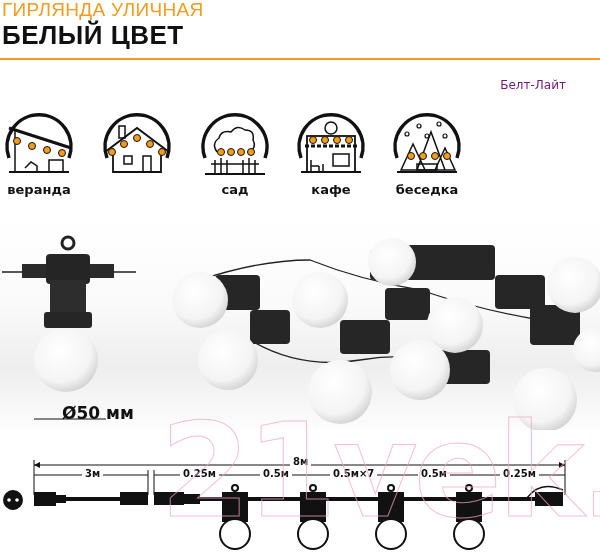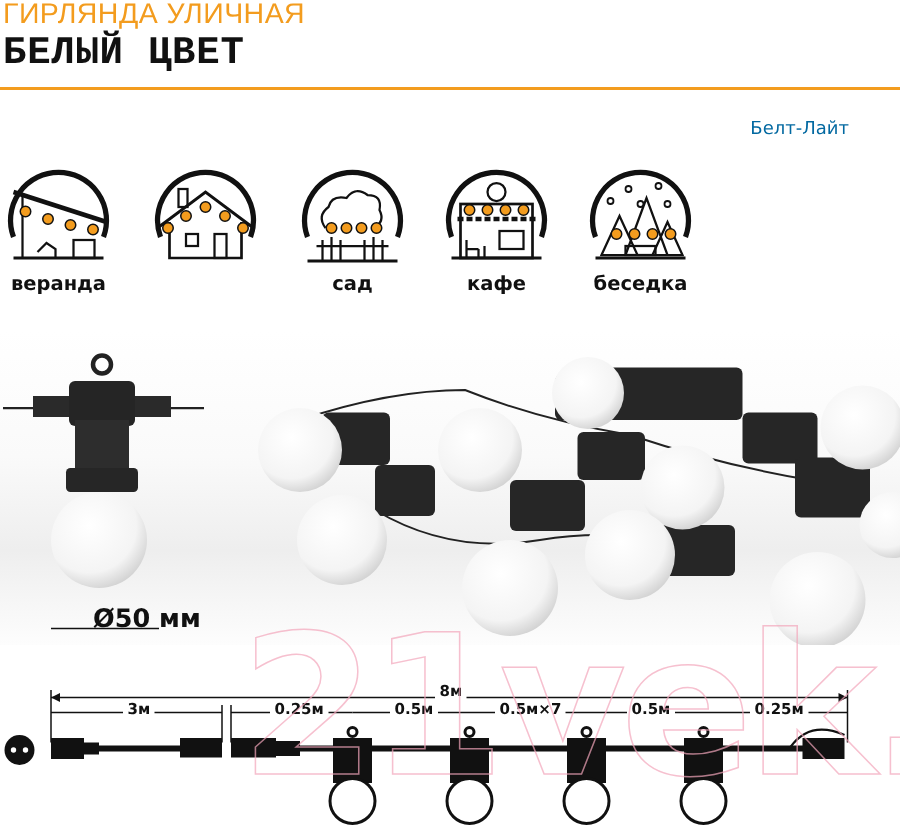--- a/index.html
+++ b/index.html
@@ -1,20 +1,20 @@
 <!DOCTYPE html>
 <html><head>
 <meta charset="utf-8">
 <style>
   html,body{margin:0;padding:0;}
   body{width:600px;height:552px;overflow:hidden;background:#fff;position:relative;font-family:"DejaVu Sans","Liberation Sans",sans-serif;}
   .subtitle{position:absolute;left:2px;top:-1px;font-size:19px;color:#f39c1e;letter-spacing:0.3px;font-family:"Liberation Sans",sans-serif;}
-  .title{position:absolute;left:2px;top:20px;font-size:26px;font-weight:bold;color:#111;letter-spacing:0.5px;font-family:Liberation Mono, monospace;}
+  .title{position:absolute;left:2px;top:20px;font-size:26px;font-weight:bold;color:#111;letter-spacing:0.5px;font-family:Liberation Sans, sans-serif;}
   .rule{position:absolute;left:0;top:58px;width:600px;height:2px;background:#f39c1e;}
-  .brand{position:absolute;right:34px;top:78px;font-size:12px;color:#0369a1;font-family:"DejaVu Sans",sans-serif;}
+  .brand{position:absolute;right:34px;top:78px;font-size:12px;color:#701a75;font-family:"DejaVu Sans",sans-serif;}
   .uses{position:absolute;left:0;top:108px;width:580px;height:100px;}
   .use{position:absolute;top:0;width:90px;text-align:center;}
   .use svg{display:block;margin:0 auto;}
   .use .lbl{font-size:13px;color:#111;margin-top:4px;font-weight:bold;font-family:"DejaVu Sans",sans-serif;}
   .photo{position:absolute;left:0;top:220px;width:600px;height:210px;background:linear-gradient(180deg,#fff 0%,#fafafa 40%,#eeeeee 70%,#fdfdfd 100%);}
   .dia{position:absolute;left:62px;top:403px;font-size:17px;font-weight:bold;color:#111;font-family:"DejaVu Sans",sans-serif;}
   .diagram{position:absolute;left:0;top:440px;width:516px;height:112px;}
   .dim{position:absolute;font-size:10px;font-weight:bold;color:#111;background:#fff;padding:0 3px;font-family:"DejaVu Sans",sans-serif;}
   .wm{position:absolute;left:160px;top:395px;font-size:130px;font-weight:bold;color:transparent;-webkit-text-stroke:1px #f3a6bb;opacity:.7;font-family:"DejaVu Sans",sans-serif;letter-spacing:-4px;pointer-events:none;}
 </style>

